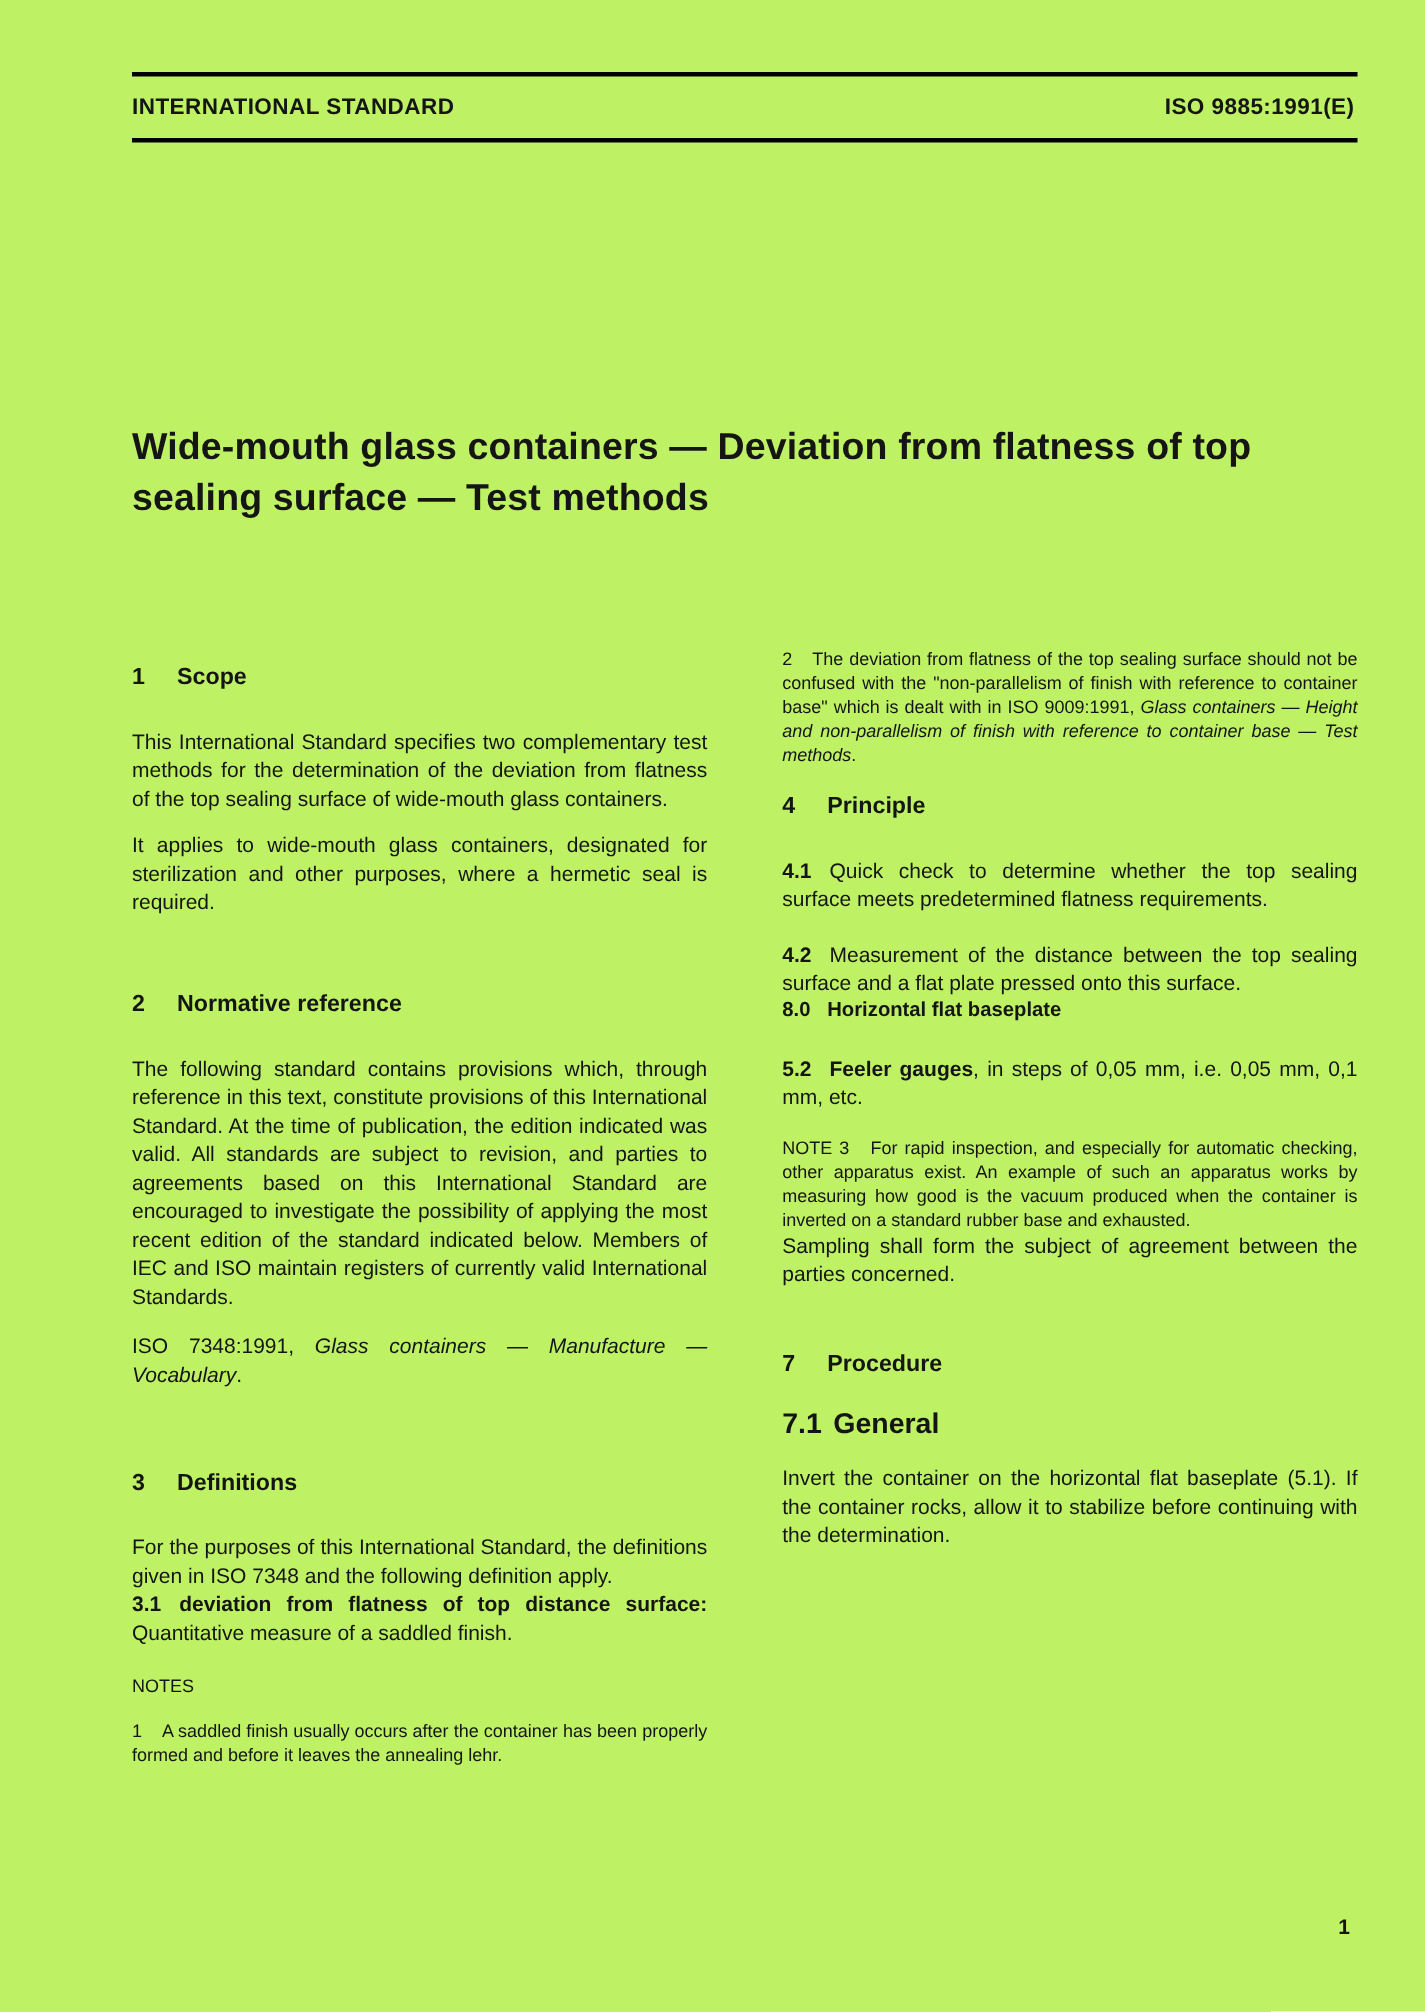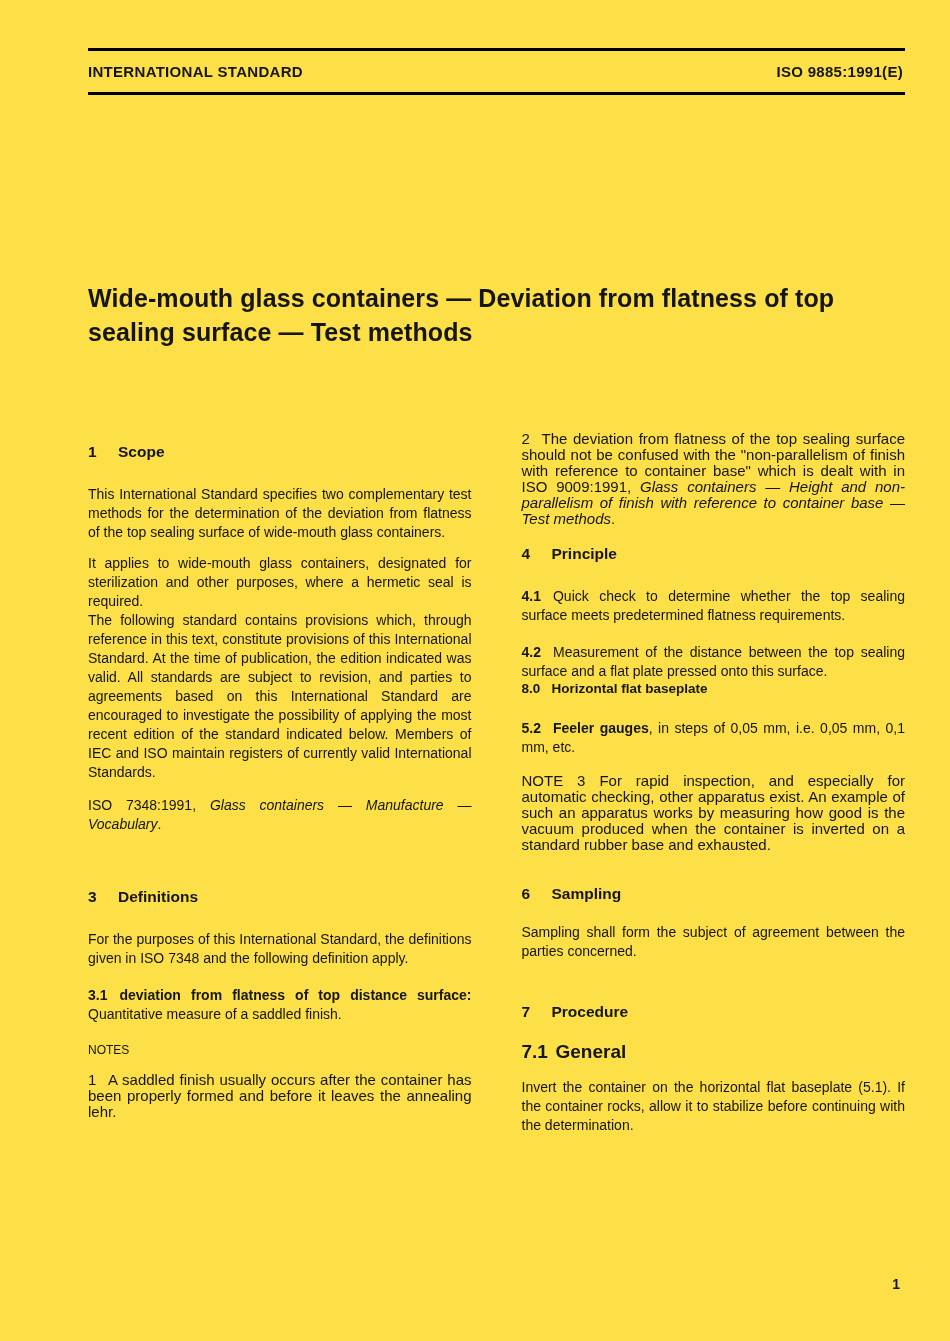--- a/index.html
+++ b/index.html
@@ -5,21 +5,21 @@
   * { margin: 0; padding: 0; box-sizing: border-box; }
   html, body { background: #ffffff; }
   body {
     width: 950px; height: 1341px;
     font-family: "Liberation Sans", "DejaVu Sans", sans-serif;
     color: #151515;
   }
   .page {
     position: relative;
     width: 950px; height: 1341px;
-    background: #fde047;
+    background: #bef264;
     padding: 48px 45px 0 88px;
     overflow: hidden;
   }
   .rule-thick { height: 3px; background: #000; }
   .header-row {
     display: flex; justify-content: space-between; align-items: center;
     padding: 12px 2px 12px 0;
     font-size: 15px; font-weight: bold; letter-spacing: 0.3px;
   }
   .doc-title {
@@ -42,21 +42,21 @@
 
   .body {
     font-size: 14px; line-height: 19px;
     text-align: justify;
     hyphens: auto; -webkit-hyphens: auto;
   }
   .para-num { font-weight: bold; margin-right: 12px; }
   .def-num { margin-right: 12px; }
 
   .note {
-    font-size: 15px; line-height: 16px;
+    font-size: 12px; line-height: 16px;
     text-align: justify;
     hyphens: auto; -webkit-hyphens: auto;
   }
   .note-num { display: inline-block; min-width: 20px; }
   .note-label { margin-right: 14px; }
   .notes-caption { font-size: 12px; line-height: 16px; }
 
   em { font-style: italic; }
 
   .page-number {
@@ -81,45 +81,45 @@
   <h1 class="doc-title">Wide-mouth glass containers — Deviation from flatness of top sealing surface — Test methods</h1>
 
   <main class="columns">
 
     <section class="col">
 
       <h2 class="sec-heading" style="margin:12px 0 24px"><span class="sec-num">1</span><span>Scope</span></h2>
       <p class="body" style="margin-bottom:12px">This International Standard specifies two complementary test methods for the determination of the deviation from flatness of the top sealing surface of wide-mouth glass containers.</p>
       <p class="body">It applies to wide-mouth glass containers, designated for sterilization and other purposes, where a hermetic seal is required.</p>
 
+      <h2 class="sec-heading" style="margin:50px 0 24px"><span class="sec-num">2</span><span>Normative reference</span></h2>
       <p class="body" style="margin-bottom:14px">The following standard contains provisions which, through reference in this text, constitute provisions of this International Standard. At the time of publication, the edition indicated was valid. All standards are subject to revision, and parties to agreements based on this International Standard are encouraged to investigate the possibility of applying the most recent edition of the standard indicated below. Members of IEC and ISO maintain registers of currently valid International Standards.</p>
       <p class="body"><span>ISO 7348:1991, </span><em>Glass containers — Manufacture — Vocabulary</em><span>.</span></p>
 
       <h2 class="sec-heading" style="margin:54px 0 24px"><span class="sec-num">3</span><span>Definitions</span></h2>
-      <p class="body" style="margin-bottom:18px">For the purposes of this International Standard, the definitions given in ISO 7348 and the following definition apply.</p>
+      <p class="body" style="">For the purposes of this International Standard, the definitions given in ISO 7348 and the following definition apply.</p>
       <p class="body" style="margin-bottom:18px"><strong class="def-num">3.1</strong><strong>deviation from flatness of top distance surface:</strong> <span>Quantitative measure of a saddled finish.</span></p>
 
       <p class="notes-caption" style="margin-bottom:14px">NOTES</p>
       <p class="note"><span class="note-num">1</span><span>A saddled finish usually occurs after the container has been properly formed and before it leaves the annealing lehr.</span></p>
 
     </section>
 
     <section class="col">
 
       <p class="note" style="margin-bottom:18px"><span class="note-num">2</span><span>The deviation from flatness of the top sealing surface should not be confused with the "non-parallelism of finish with reference to container base" which is dealt with in ISO 9009:1991, </span><em>Glass containers — Height and non-parallelism of finish with reference to container base — Test methods</em><span>.</span></p>
 
       <h2 class="sec-heading" style="margin:0 0 24px"><span class="sec-num">4</span><span>Principle</span></h2>
       <p class="body" style="margin-bottom:18px"><span class="para-num">4.1</span><span>Quick check to determine whether the top sealing surface meets predetermined flatness requirements.</span></p>
       <p class="body"><span class="para-num">4.2</span><span>Measurement of the distance between the top sealing surface and a flat plate pressed onto this surface.</span></p>
 
       <p class="small-heading" style="margin-bottom:22px"><span class="small-num">8.0</span><span>Horizontal flat baseplate</span></p>
       <p class="body" style="margin-bottom:16px"><strong class="def-num">5.2</strong><strong>Feeler gauges</strong><span>, in steps of 0,05 mm, i.e. 0,05 mm, 0,1 mm, etc.</span></p>
       <p class="note"><span class="note-label">NOTE 3</span><span>For rapid inspection, and especially for automatic checking, other apparatus exist. An example of such an apparatus works by measuring how good is the vacuum produced when the container is inverted on a standard rubber base and exhausted.</span></p>
 
-      <h2 class="sec-heading" style="margin:32px 0 20px"><span class="sec-num">6</span><span>Sampling</span></h2>
       <p class="body">Sampling shall form the subject of agreement between the parties concerned.</p>
 
       <h2 class="sec-heading" style="margin:42px 0 22px"><span class="sec-num">7</span><span>Procedure</span></h2>
       <p class="sub-heading" style="margin-bottom:18px"><span class="sub-num">7.1</span><span>General</span></p>
       <p class="body">Invert the container on the horizontal flat baseplate (5.1). If the container rocks, allow it to stabilize before continuing with the determination.</p>
 
     </section>
 
   </main>
 

